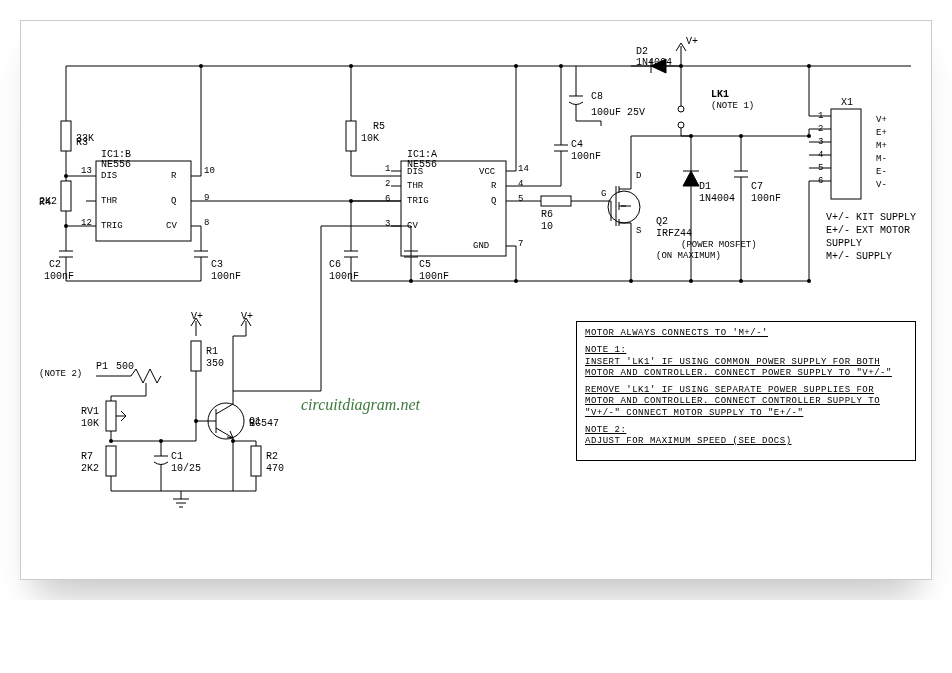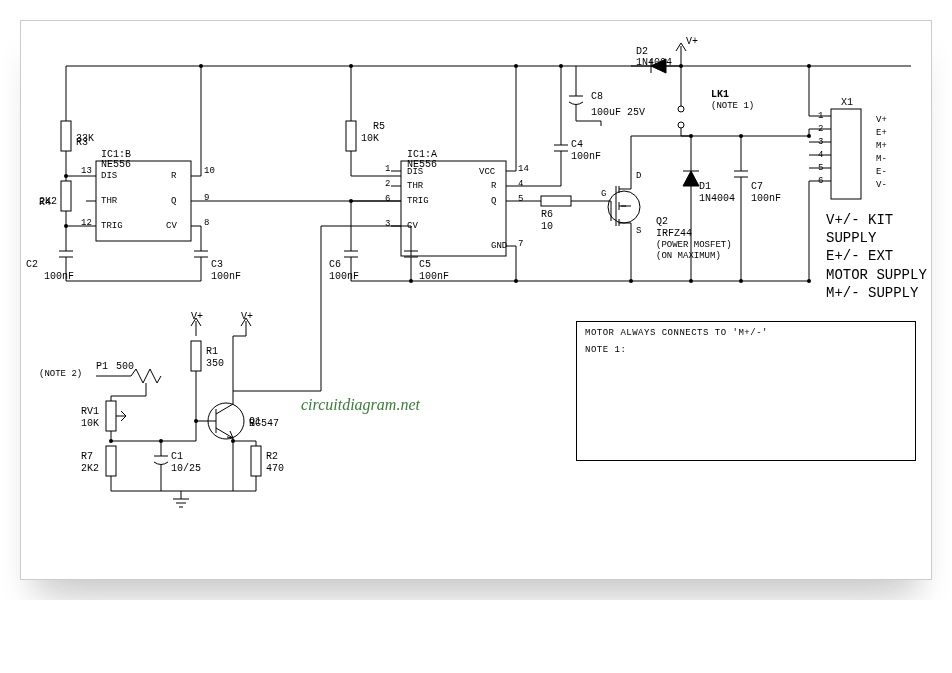--- a/index.html
+++ b/index.html
@@ -45,33 +45,33 @@
     left: 555px;
     top: 300px;
     width: 340px;
     height: 140px;
     border: 1px solid #000;
     padding: 6px 8px;
     font-size: 9px;
     letter-spacing: 0.5px;
     line-height: 1.25;
   }
-  .notebox p { margin: 0 0 6px 0; }
+  .notebox p { margin: 0 0 6px 0; text-decoration: underline; }
   .connector-labels {
     position:absolute;
     left: 855px;
     top: 93px;
     font-size: 9px;
     line-height: 13px;
   }
   .legend {
     position:absolute;
     left: 805px;
     top: 190px;
-    font-size: 14px;
+    font-size: 10px;
     line-height: 1.3;
   }
 </style>
 </head>
 <body>
 
 <div class="schematic-wrap">
 
 <svg width="912" height="560" viewBox="0 0 912 560">
   <g stroke="#000" stroke-width="1" fill="none">
@@ -327,40 +327,40 @@
 
 <span class="lbl" style="left:386px; top:128px">IC1:A</span>
 <span class="lbl" style="left:386px; top:138px">NE556</span>
 <span class="lbl small" style="left:386px; top:146px">DIS</span>
 <span class="lbl small" style="left:386px; top:160px">THR</span>
 <span class="lbl small" style="left:386px; top:175px">TRIG</span>
 <span class="lbl small" style="left:386px; top:200px">CV</span>
 <span class="lbl small" style="left:458px; top:146px">VCC</span>
 <span class="lbl small" style="left:470px; top:160px">R</span>
 <span class="lbl small" style="left:470px; top:175px">Q</span>
-<span class="lbl small" style="left:470px; top:220px">GND</span>
+<span class="lbl small" style="left:452px; top:220px">GND</span>
 <span class="lbl small" style="left:364px; top:143px">1</span>
 <span class="lbl small" style="left:364px; top:158px">2</span>
 <span class="lbl small" style="left:364px; top:173px">6</span>
 <span class="lbl small" style="left:364px; top:198px">3</span>
 <span class="lbl small" style="left:497px; top:143px">14</span>
 <span class="lbl small" style="left:497px; top:158px">4</span>
 <span class="lbl small" style="left:497px; top:173px">5</span>
 <span class="lbl small" style="left:497px; top:218px">7</span>
 
 <span class="lbl" style="left:55px; top:116px">R3</span>
 <span class="lbl" style="left:55px; top:112px">33K</span>
 <span class="lbl" style="left:18px; top:176px">R4</span>
 <span class="lbl" style="left:18px; top:175px">2K2</span>
 <span class="lbl" style="left:352px; top:100px">R5</span>
 <span class="lbl" style="left:340px; top:112px">10K</span>
 <span class="lbl" style="left:520px; top:188px">R6</span>
 <span class="lbl" style="left:520px; top:200px">10</span>
 
-<span class="lbl" style="left:5px; top:238px">C2</span>
+<span class="lbl" style="left:28px; top:238px">C2</span>
 <span class="lbl" style="left:23px; top:250px">100nF</span>
 <span class="lbl" style="left:190px; top:238px">C3</span>
 <span class="lbl" style="left:190px; top:250px">100nF</span>
 <span class="lbl" style="left:308px; top:238px">C6</span>
 <span class="lbl" style="left:308px; top:250px">100nF</span>
 <span class="lbl" style="left:398px; top:238px">C5</span>
 <span class="lbl" style="left:398px; top:250px">100nF</span>
 <span class="lbl" style="left:550px; top:118px">C4</span>
 <span class="lbl" style="left:550px; top:130px">100nF</span>
 <span class="lbl" style="left:570px; top:70px">C8</span>
@@ -376,21 +376,21 @@
 <span class="lbl" style="left:665px; top:15px">V+</span>
 
 <span class="lbl" style="left:690px; top:68px; font-weight:bold">LK1</span>
 <span class="lbl small" style="left:690px; top:80px">(NOTE 1)</span>
 
 <span class="lbl small" style="left:580px; top:168px">G</span>
 <span class="lbl small" style="left:615px; top:150px">D</span>
 <span class="lbl small" style="left:615px; top:205px">S</span>
 <span class="lbl" style="left:635px; top:195px">Q2</span>
 <span class="lbl" style="left:635px; top:207px">IRFZ44</span>
-<span class="lbl small" style="left:635px; top:219px">(POWER MOSFET)</span>
+<span class="lbl small" style="left:660px; top:219px">(POWER MOSFET)</span>
 <span class="lbl small" style="left:635px; top:230px">(ON MAXIMUM)</span>
 
 <span class="lbl" style="left:820px; top:76px">X1</span>
 <div class="connector-labels">
   <div>V+</div>
   <div>E+</div>
   <div>M+</div>
   <div>M-</div>
   <div>E-</div>
   <div>V-</div>
@@ -424,16 +424,19 @@
 <span class="lbl" style="left:228px; top:395px">Q1</span>
 <span class="lbl" style="left:228px; top:397px">BC547</span>
 <span class="lbl" style="left:245px; top:430px">R2</span>
 <span class="lbl" style="left:245px; top:442px">470</span>
 
 <div class="watermark">circuitdiagram.net</div>
 
 <div class="notebox t">
   <p>MOTOR ALWAYS CONNECTS TO 'M+/-'</p>
   <p><span>NOTE 1:</span><br>
-     </p>
+     <span>INSERT 'LK1' IF USING COMMON POWER SUPPLY FOR BOTH MOTOR AND CONTROLLER. CONNECT POWER SUPPLY TO "V+/-"</span></p>
+  <p>REMOVE 'LK1' IF USING SEPARATE POWER SUPPLIES FOR MOTOR AND CONTROLLER. CONNECT CONTROLLER SUPPLY TO "V+/-" CONNECT MOTOR SUPPLY TO "E+/-"</p>
+  <p><span>NOTE 2:</span><br>
+     <span>ADJUST FOR MAXIMUM SPEED (SEE DOCS)</span></p>
 </div>
 
 </div>
 
 </body></html>

